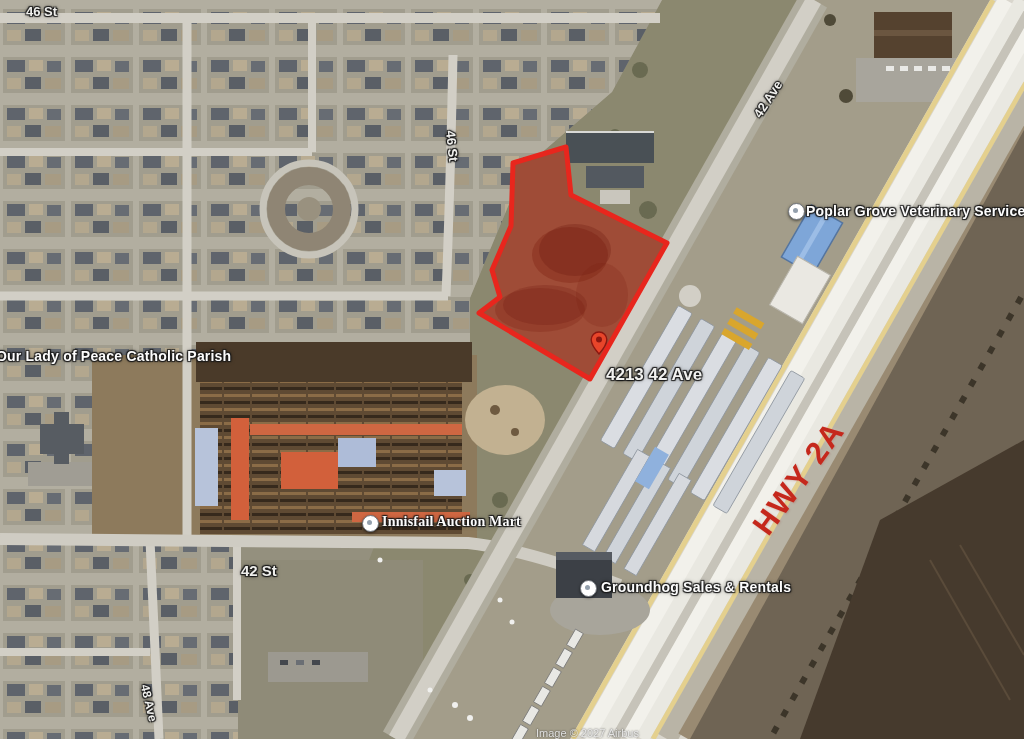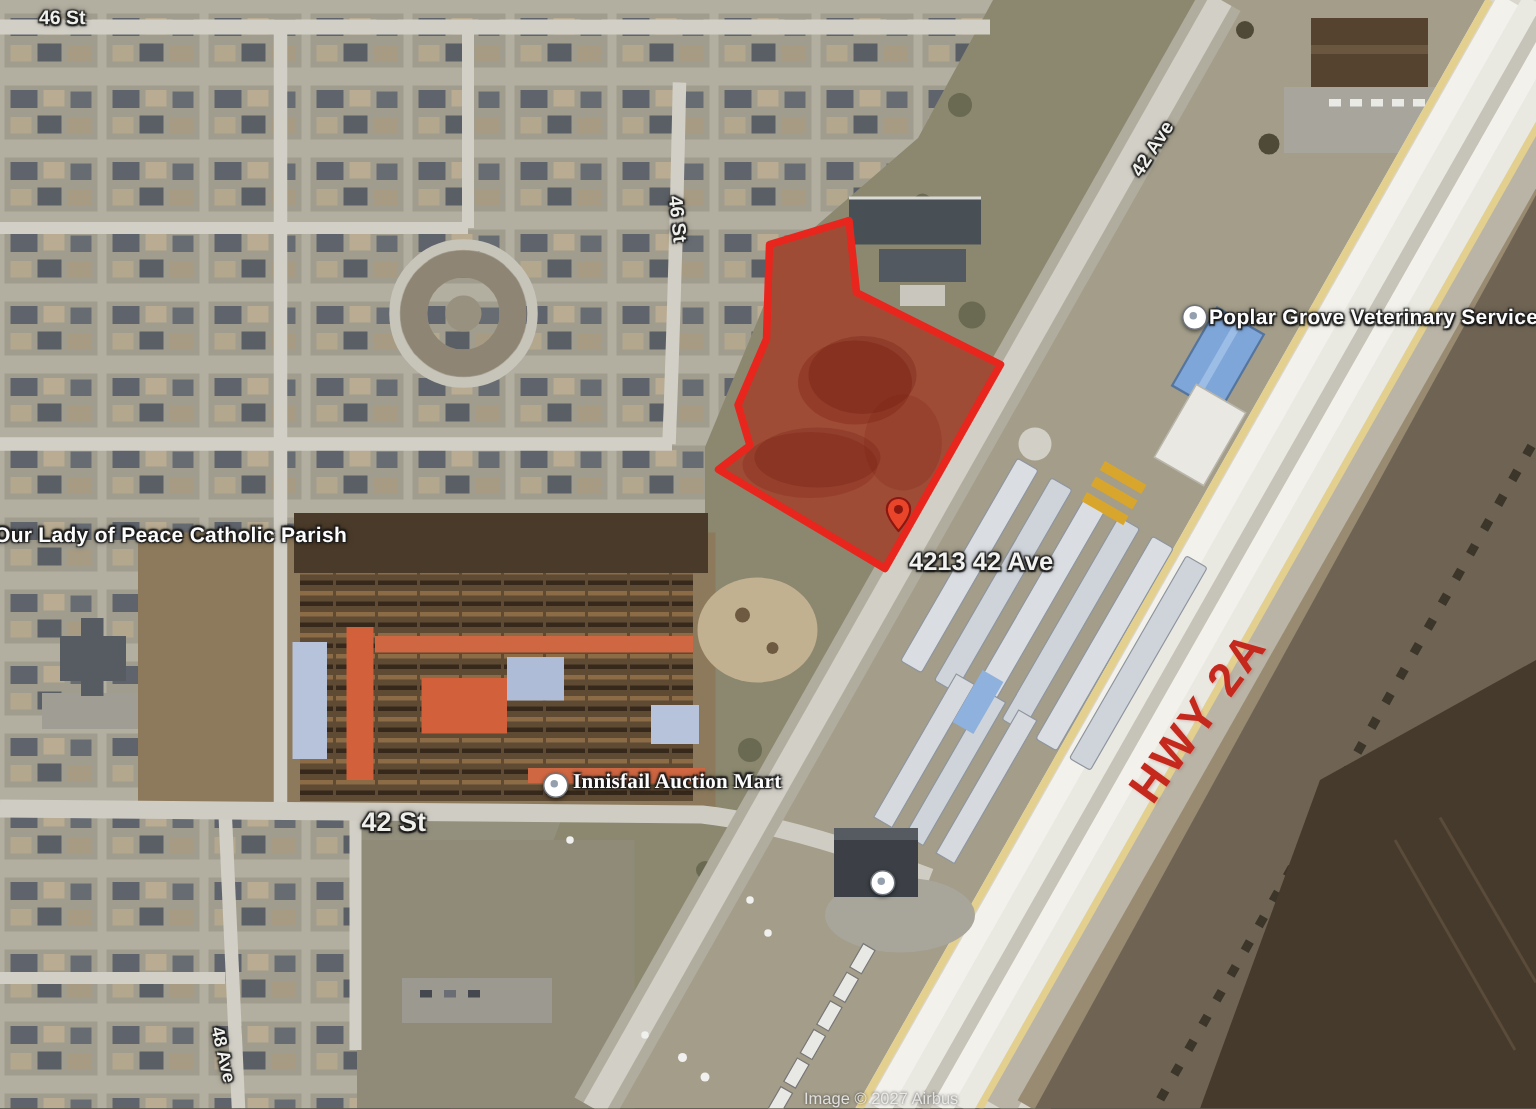--- a/index.html
+++ b/index.html
@@ -14,21 +14,21 @@
     text-shadow:-1px -1px 1px rgba(25,25,25,.95),1px -1px 1px rgba(25,25,25,.95),
                 -1px 1px 1px rgba(25,25,25,.95),1px 1px 1px rgba(25,25,25,.95),
                 0 0 4px rgba(0,0,0,.6);
     pointer-events:none;
   }
   .street{font-size:13px;color:#efefec;}
   .poi-name{font-size:14px;color:#fcfcfc;letter-spacing:.2px;}
   .lbl-46st-top{left:26px;top:4px;}
   .lbl-46st-vert{left:452px;top:146px;transform:translate(-50%,-50%) rotate(84deg);}
   .lbl-42ave{left:768px;top:99px;transform:translate(-50%,-50%) rotate(-57deg);}
-  .lbl-42st{left:241px;top:538px;font-size:18px;text-align:right;}
+  .lbl-42st{left:241px;top:562px;font-size:15px;text-align:right;}
   .lbl-48ave{left:149px;top:703px;transform:translate(-50%,-50%) rotate(77deg);font-size:12px;}
   .lbl-poplar{left:806px;top:203px;}
   .lbl-ourlady{left:-4px;top:348px;}
   .lbl-innisfail{left:382px;top:514px;font-family:Liberation Serif, serif;}
   .lbl-groundhog{left:601px;top:579px;}
   .lbl-parcel{left:606px;top:341px;font-size:17px;color:#f2f2f0;margin-top:24px;}
   .lbl-hwy{
     left:799px;top:478px;font-size:31px;letter-spacing:2px;
     color:#c5281c;font-weight:bold;
     transform:translate(-50%,-50%) rotate(-54deg);
@@ -263,20 +263,21 @@
 
   <div class="label street lbl-46st-top">46 St</div>
   <div class="label street lbl-46st-vert">46 St</div>
   <div class="label street lbl-42ave">42 Ave</div>
   <div class="label street lbl-42st">42 St</div>
   <div class="label street lbl-48ave">48 Ave</div>
 
   <div class="label poi-name lbl-poplar">Poplar Grove Veterinary Services</div>
   <div class="label poi-name lbl-ourlady">Our Lady of Peace Catholic Parish</div>
   <div class="label poi-name lbl-innisfail">Innisfail Auction Mart</div>
+  <div class="label poi-name lbl-groundhog">Groundhog Sales &amp; Rentals</div>
 
   <div class="label lbl-parcel">4213 42 Ave</div>
 
   <div class="label lbl-hwy">HWY 2A</div>
 
   <div class="label lbl-attrib">Image © 2027 Airbus</div>
 
 </div>
 
 </body></html>

